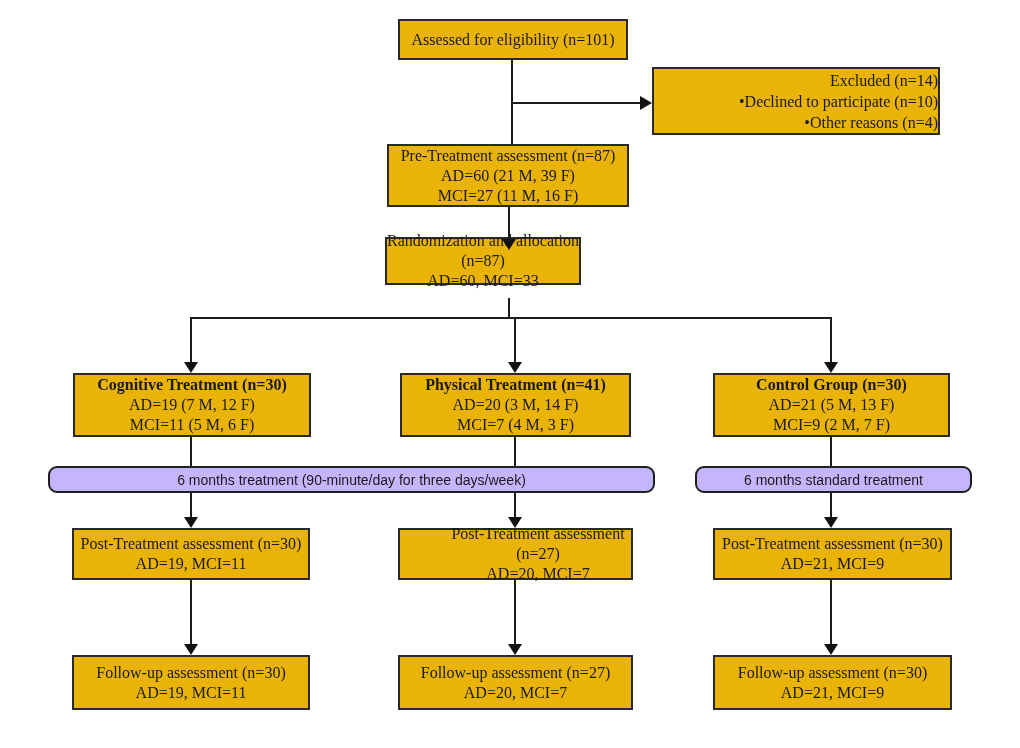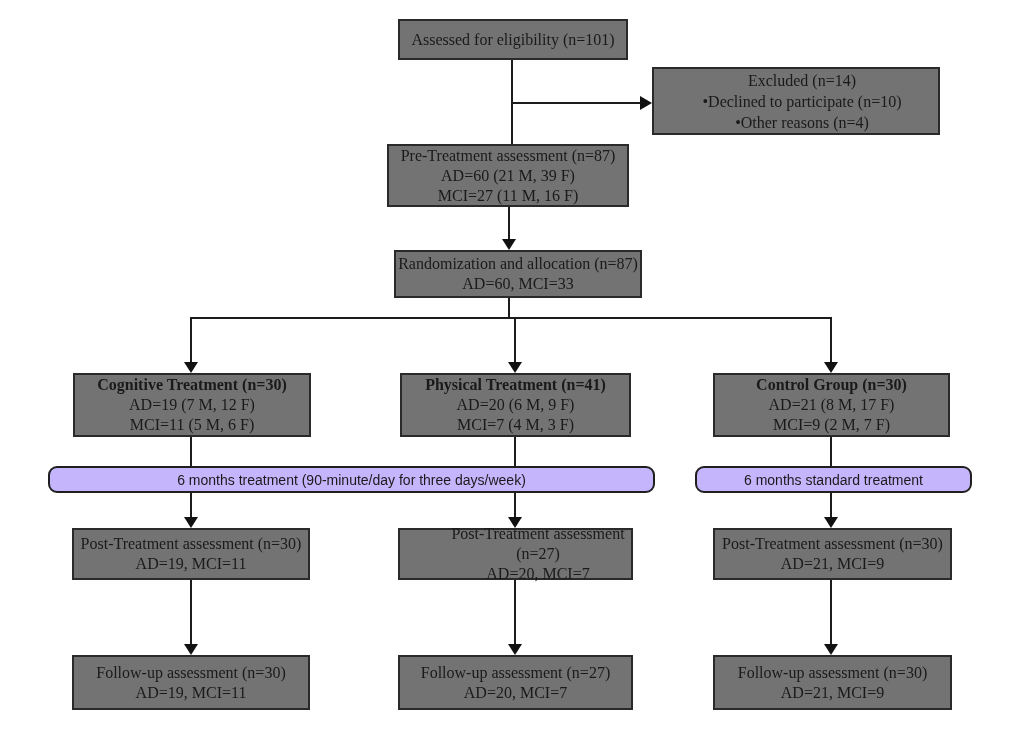--- a/index.html
+++ b/index.html
@@ -7,33 +7,33 @@
     position:relative;
     width:1020px;height:748px;
     background:#ffffff;
     font-family:"Liberation Serif", serif;
     color:#1a1a1a;
     overflow:hidden;
   }
   .box{
     position:absolute;
     box-sizing:border-box;
-    background:#737373;
+    background:#eab308;
     border:2px solid #2a2a2a;
     display:flex;
     flex-direction:column;
     justify-content:center;
     align-items:center;
     text-align:center;
     font-size:16px;
     line-height:20px;
     z-index:2;
   }
   .box.left-align{
-    align-items:center;
+    align-items:flex-end;
     text-align:left;
     padding-left:12px;
     line-height:21px;
   }
   .box .title{font-weight:bold;}
   .bar{
     position:absolute;
     box-sizing:border-box;
     background:#c4b5fd;
     border:2px solid #1f1f1f;
@@ -105,40 +105,40 @@
     <div>•Declined to participate (n=10)</div>
     <div>•Other reasons (n=4)</div>
   </div>
 
   <div class="box" style="left:387px;top:144px;width:242px;height:63px;">
     <div>Pre-Treatment assessment  (n=87)</div>
     <div>AD=60 (21 M, 39 F)</div>
     <div>MCI=27 (11 M, 16 F)</div>
   </div>
 
-  <div class="box" style="left:385px;top:250px;width:248px;height:48px;margin-left:9px;">
+  <div class="box" style="left:385px;top:237px;width:196px;height:48px;">
     <div>Randomization and allocation (n=87)</div>
     <div>AD=60, MCI=33</div>
   </div>
 
   <div class="box" style="left:73px;top:373px;width:238px;height:64px;">
     <div class="title">Cognitive Treatment (n=30)</div>
     <div>AD=19 (7 M, 12 F)</div>
     <div>MCI=11 (5 M, 6 F)</div>
   </div>
 
   <div class="box" style="left:400px;top:373px;width:231px;height:64px;">
     <div class="title">Physical Treatment (n=41)</div>
-    <div>AD=20 (6 M, 9 F)</div>
+    <div>AD=20 (3 M, 14 F)</div>
     <div>MCI=7 (4 M, 3 F)</div>
   </div>
 
   <div class="box" style="left:713px;top:373px;width:237px;height:64px;">
     <div class="title">Control Group (n=30)</div>
-    <div>AD=21 (8 M, 17 F)</div>
+    <div>AD=21 (5 M, 13 F)</div>
     <div>MCI=9 (2 M, 7 F)</div>
   </div>
 
   <div class="bar" style="left:48px;top:466px;width:607px;height:27px;">
     <div>6 months treatment (90-minute/day for three days/week)</div>
   </div>
   <div class="bar" style="left:695px;top:466px;width:277px;height:27px;">
     <div>6 months standard treatment</div>
   </div>
 

